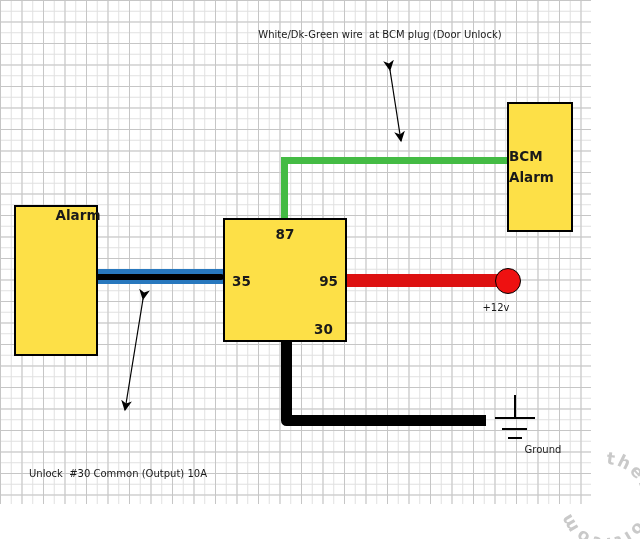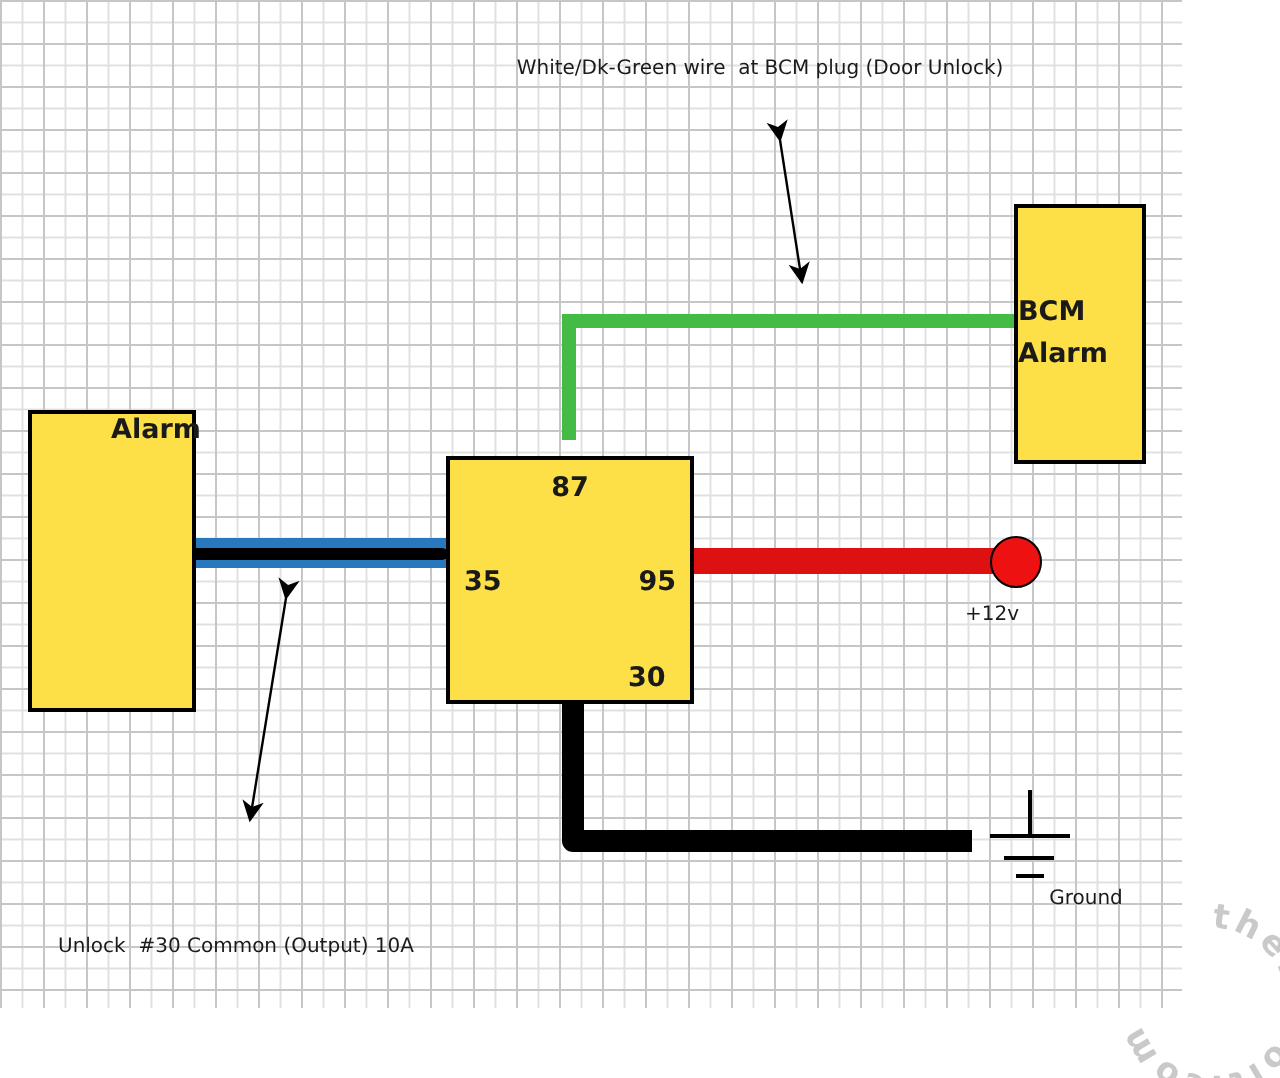--- a/index.html
+++ b/index.html
@@ -24,21 +24,21 @@
   }
 
   svg.overlay { position: absolute; left: 0; top: 0; }
 
   .box {
     position: absolute; background: #fde047; border: 2px solid #000000;
     display: flex; align-items: flex-start; justify-content: center;
     font-size: 13.5px; text-align: center; font-weight: bold;
   }
   .alarm-box { left: 14px; top: 205px; width: 84px; height: 151px; padding-left: 44px; }
-  .relay-box { left: 223px; top: 228px; width: 124px; height: 124px; }
+  .relay-box { left: 223px; top: 218px; width: 124px; height: 124px; }
   .bcm-box   { left: 507px; top: 102px; width: 66px; height: 130px;
                flex-direction: column; line-height: 21px; }
 
   .pin { position: absolute; font-size: 13.5px; }
   .pin-87 { top: 6px;  left: 50%; transform: translateX(-50%); }
   .pin-86 { top: 53px; left: 7px; }
   .pin-85 { top: 53px; right: 7px; }
   .pin-30 { bottom: 3px; left: 53px; margin-left: 36px; }
 
   .label { position: absolute; font-size: 10px; white-space: pre; }

